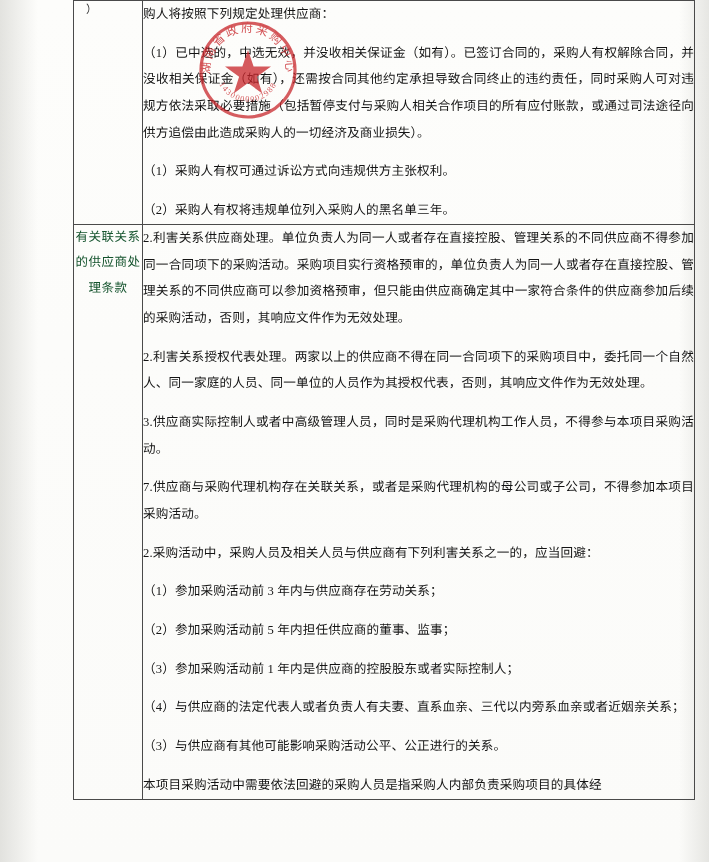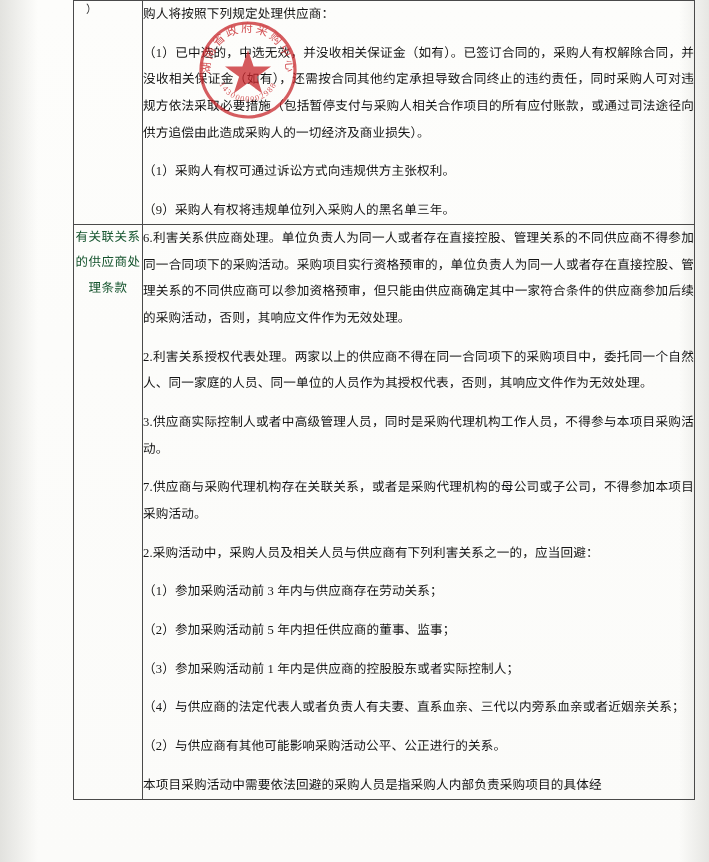--- a/index.html
+++ b/index.html
@@ -148,38 +148,38 @@
   <table class="doc-table">
     <tbody>
       <tr>
         <td class="label-cell">
           <span></span>
         </td>
         <td class="content-cell">
           <p class="para">购人将按照下列规定处理供应商：</p>
           <p class="para indent">（1）已中选的，中选无效，并没收相关保证金（如有）。已签订合同的，采购人有权解除合同，并没收相关保证金（如有），还需按合同其他约定承担导致合同终止的违约责任，同时采购人可对违规方依法采取必要措施（包括暂停支付与采购人相关合作项目的所有应付账款，或通过司法途径向供方追偿由此造成采购人的一切经济及商业损失）。</p>
           <p class="para indent">（1）采购人有权可通过诉讼方式向违规供方主张权利。</p>
-          <p class="para indent">（9）采购人有权将违规单位列入采购人的黑名单三年。</p>
+          <p class="para indent">（2）采购人有权将违规单位列入采购人的黑名单三年。</p>
         </td>
       </tr>
       <tr>
         <td class="label-cell">
           <span>有关联关系的供应商处理条款</span>
         </td>
         <td class="content-cell">
-          <p class="para">6.利害关系供应商处理。单位负责人为同一人或者存在直接控股、管理关系的不同供应商不得参加同一合同项下的采购活动。采购项目实行资格预审的，单位负责人为同一人或者存在直接控股、管理关系的不同供应商可以参加资格预审，但只能由供应商确定其中一家符合条件的供应商参加后续的采购活动，否则，其响应文件作为无效处理。</p>
+          <p class="para">2.利害关系供应商处理。单位负责人为同一人或者存在直接控股、管理关系的不同供应商不得参加同一合同项下的采购活动。采购项目实行资格预审的，单位负责人为同一人或者存在直接控股、管理关系的不同供应商可以参加资格预审，但只能由供应商确定其中一家符合条件的供应商参加后续的采购活动，否则，其响应文件作为无效处理。</p>
           <p class="para">2.利害关系授权代表处理。两家以上的供应商不得在同一合同项下的采购项目中，委托同一个自然人、同一家庭的人员、同一单位的人员作为其授权代表，否则，其响应文件作为无效处理。</p>
           <p class="para">3.供应商实际控制人或者中高级管理人员，同时是采购代理机构工作人员，不得参与本项目采购活动。</p>
           <p class="para">7.供应商与采购代理机构存在关联关系，或者是采购代理机构的母公司或子公司，不得参加本项目采购活动。</p>
           <p class="para">2.采购活动中，采购人员及相关人员与供应商有下列利害关系之一的，应当回避：</p>
           <p class="para indent">（1）参加采购活动前 3 年内与供应商存在劳动关系；</p>
           <p class="para indent">（2）参加采购活动前 5 年内担任供应商的董事、监事；</p>
           <p class="para indent">（3）参加采购活动前 1 年内是供应商的控股股东或者实际控制人；</p>
           <p class="para indent">（4）与供应商的法定代表人或者负责人有夫妻、直系血亲、三代以内旁系血亲或者近姻亲关系；</p>
-          <p class="para indent">（2）与供应商有其他可能影响采购活动公平、公正进行的关系。</p>
+          <p class="para indent">（3）与供应商有其他可能影响采购活动公平、公正进行的关系。</p>
           <p class="para">本项目采购活动中需要依法回避的采购人员是指采购人内部负责采购项目的具体经</p>
         </td>
       </tr>
     </tbody>
   </table>
 
   <div class="seal">
     <svg viewBox="0 0 104 104" width="104" height="104" xmlns="http://www.w3.org/2000/svg">
       <defs>
         <path id="sealTopArc" d="M 14 52 A 38 38 0 0 1 90 52"></path>

